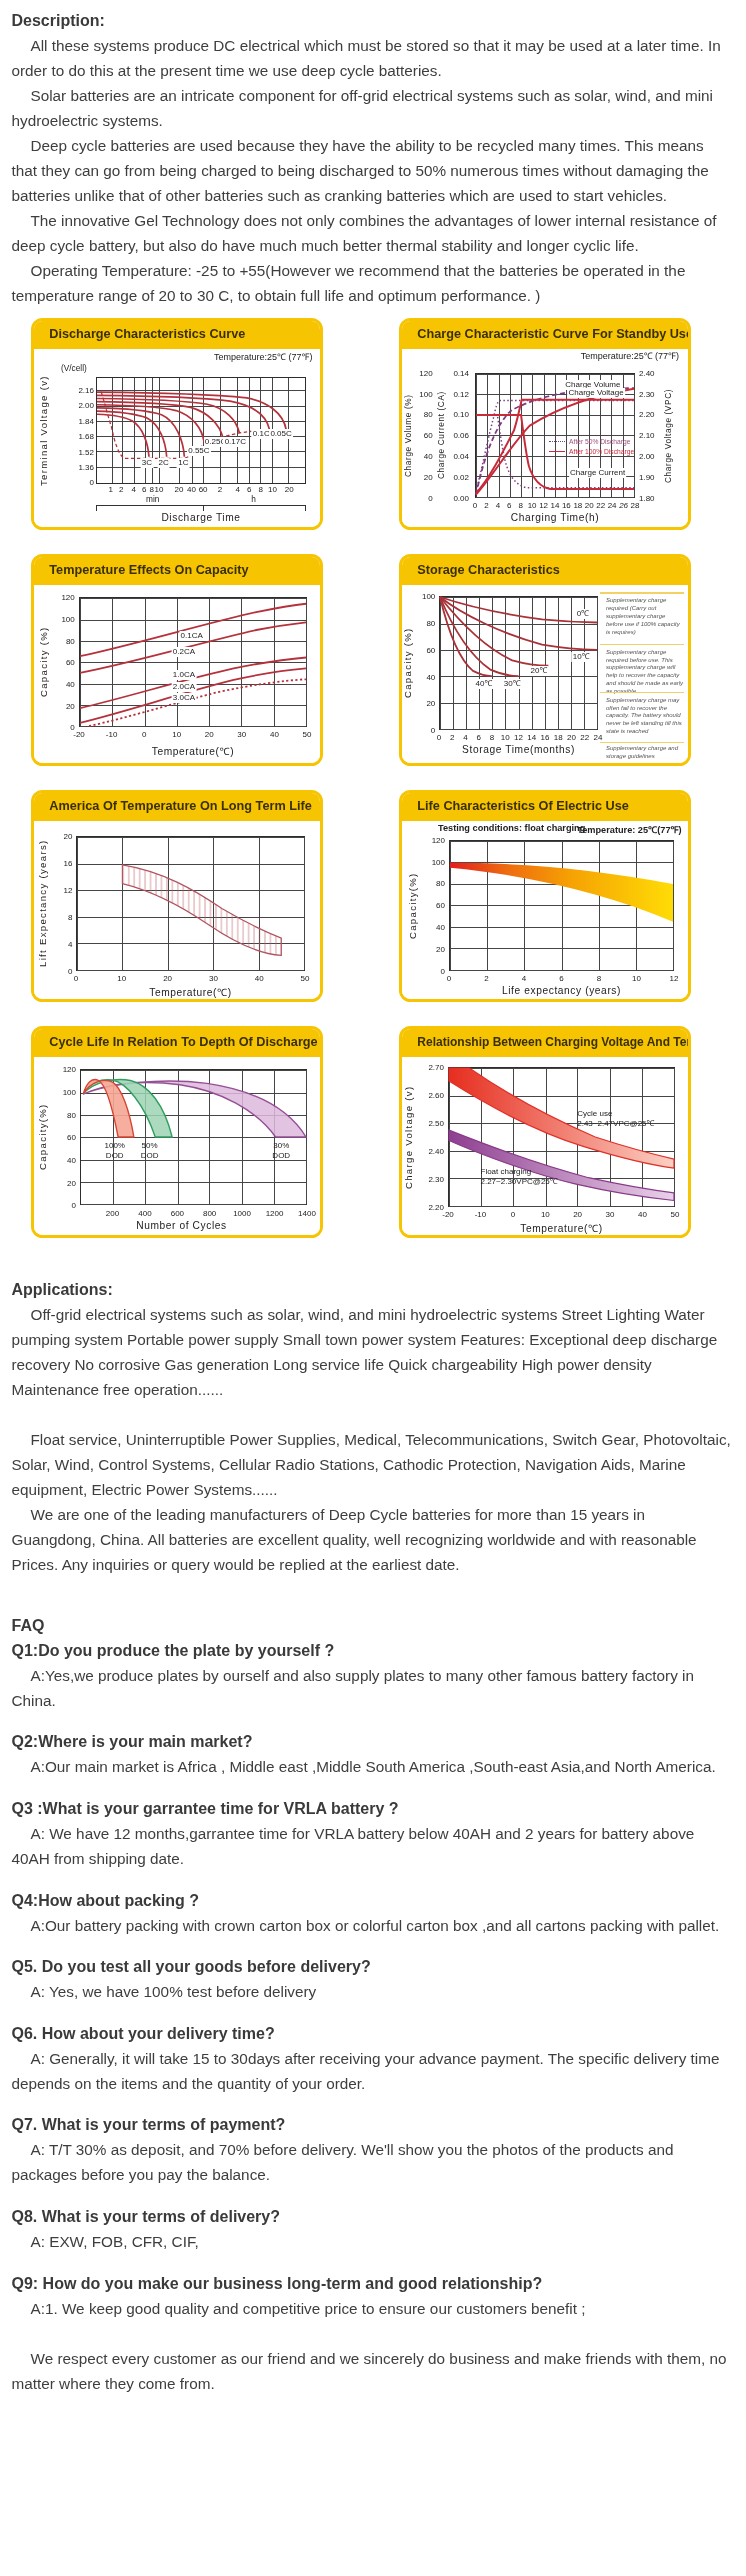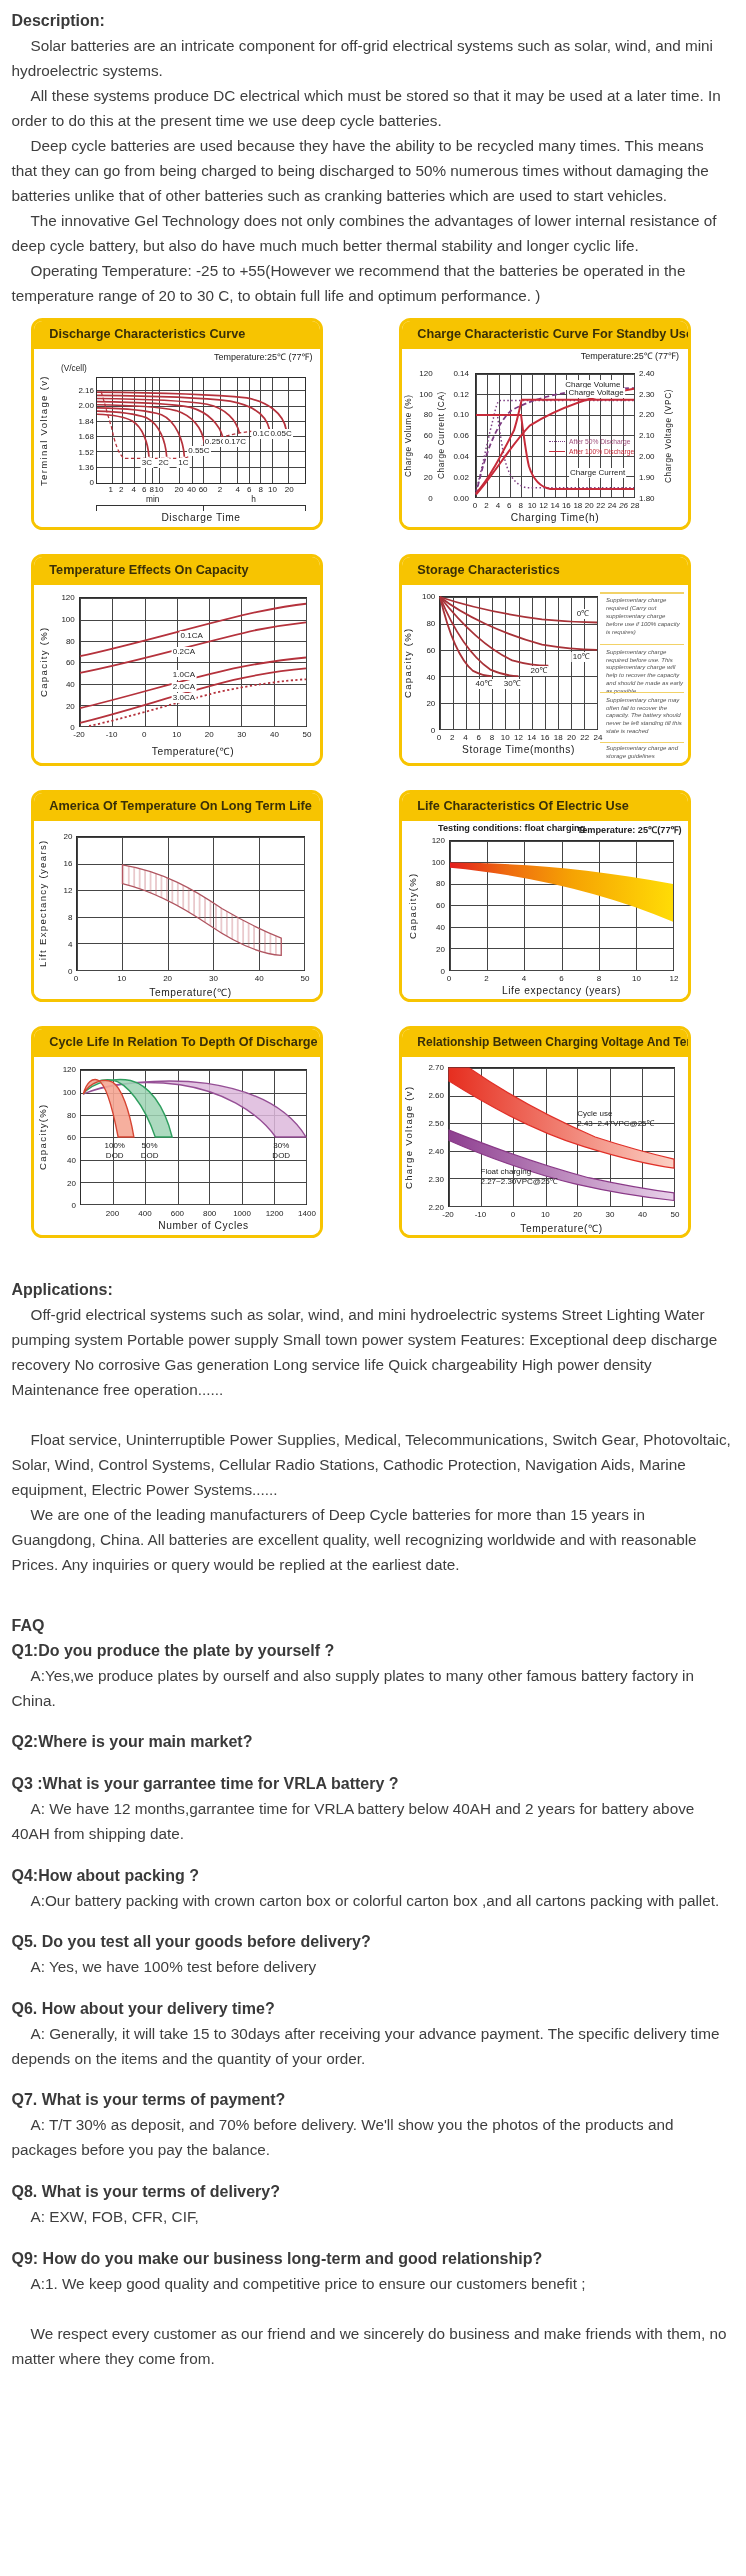--- a/index.html
+++ b/index.html
@@ -42,22 +42,22 @@
   .ltext{font-size:6.7px;white-space:nowrap;}
   .anncol{position:absolute;top:0;bottom:0;}
   .ann{position:absolute;left:0;right:0;font-size:6px;font-style:italic;color:#555;line-height:1.3;}
   .annline{position:absolute;left:-6.4px;right:0;height:1.3px;background:#f2d267;}
 </style>
 </head>
 <body>
 
 <div class="text-section" style="padding-top:7.6px">
   <div class="hdg">Description:</div>
+  <p class="para">All these systems produce DC electrical which must be stored so that it may be used at a later time. In order to do this at the present time we use deep cycle batteries.</p>
   <p class="para">Solar batteries are an intricate component for off-grid electrical systems such as solar, wind, and mini hydroelectric systems.</p>
-  <p class="para">All these systems produce DC electrical which must be stored so that it may be used at a later time. In order to do this at the present time we use deep cycle batteries.</p>
   <p class="para">Deep cycle batteries are used because they have the ability to be recycled many times. This means that they can go from being charged to being discharged to 50% numerous times without damaging the batteries unlike that of other batteries such as cranking batteries which are used to start vehicles.</p>
   <p class="para">The innovative Gel Technology does not only combines the advantages of lower internal resistance of deep cycle battery, but also do have much much better thermal stability and longer cyclic life.</p>
   <p class="para">Operating Temperature: -25 to +55(However we recommend that the batteries be operated in the temperature range of 20 to 30 C, to obtain full life and optimum performance. )</p>
 </div>
 
 <div class="charts">
 
   <div class="panel">
     <div class="panel-title">Discharge Characteristics Curve</div>
     <div class="pbody">
@@ -526,21 +526,21 @@
         </div>
       <div class="xticks" style="left:46px;top:152px;width:227px">
           <span style="left: 14.3%;">200</span>
           <span style="left: 28.6%;">400</span>
           <span style="left: 42.9%;">600</span>
           <span style="left: 57.1%;">800</span>
           <span style="left: 71.4%;">1000</span>
           <span style="left: 85.7%;">1200</span>
           <span style="left: 100%;">1400</span>
         </div>
-      <div class="xtitle" style="left:56px;top:163px;width:227px">Number of Cycles</div>
+      <div class="xtitle" style="left:34px;top:163px;width:227px">Number of Cycles</div>
     </div>
   </div>
 
   <div class="panel">
     <div class="panel-title" style="font-size:12px">Relationship Between Charging Voltage And Temperature</div>
     <div class="pbody">
       <div class="ytitle" style="left:1.3px;top:10.2px;height:140px">Charge Voltage (v)</div>
       <div class="yticks" style="left:19px;top:10.2px;height:140px;width:23px">
           <span style="top: 0%;">2.70</span>
           <span style="top: 20%;">2.60</span>
@@ -606,20 +606,21 @@
   <p class="para">We are one of the leading manufacturers of Deep Cycle batteries for more than 15 years in Guangdong, China. All batteries are excellent quality, well recognizing worldwide and with reasonable Prices. Any inquiries or query would be replied at the earliest date.</p>
 </div>
 
 <div class="text-section" style="margin-top:36px">
   <div class="hdg">FAQ</div>
 
   <div class="hdg">Q1:Do you produce the plate by yourself ?</div>
   <p class="para">A:Yes,we produce plates by ourself and also supply plates to many other famous battery factory in China.</p>
   <div class="gap-sm"></div>
   <div class="hdg">Q2:Where is your main market?</div>
+  <p class="para">A:Our main market is Africa , Middle east ,Middle South America ,South-east Asia,and North America.</p>
   <div class="gap-sm"></div>
   <div class="hdg">Q3 :What is your garrantee time for VRLA battery ?</div>
   <p class="para">A: We have 12 months,garrantee time for VRLA battery below 40AH and 2 years for battery above 40AH from shipping date.</p>
   <div class="gap-sm"></div>
   <div class="hdg">Q4:How about packing ?</div>
   <p class="para">A:Our battery packing with crown carton box or colorful carton box ,and all cartons packing with pallet.</p>
   <div class="gap-sm"></div>
   <div class="hdg">Q5. Do you test all your goods before delivery?</div>
   <p class="para">A: Yes, we have 100% test before delivery</p>
   <div class="gap-sm"></div>

